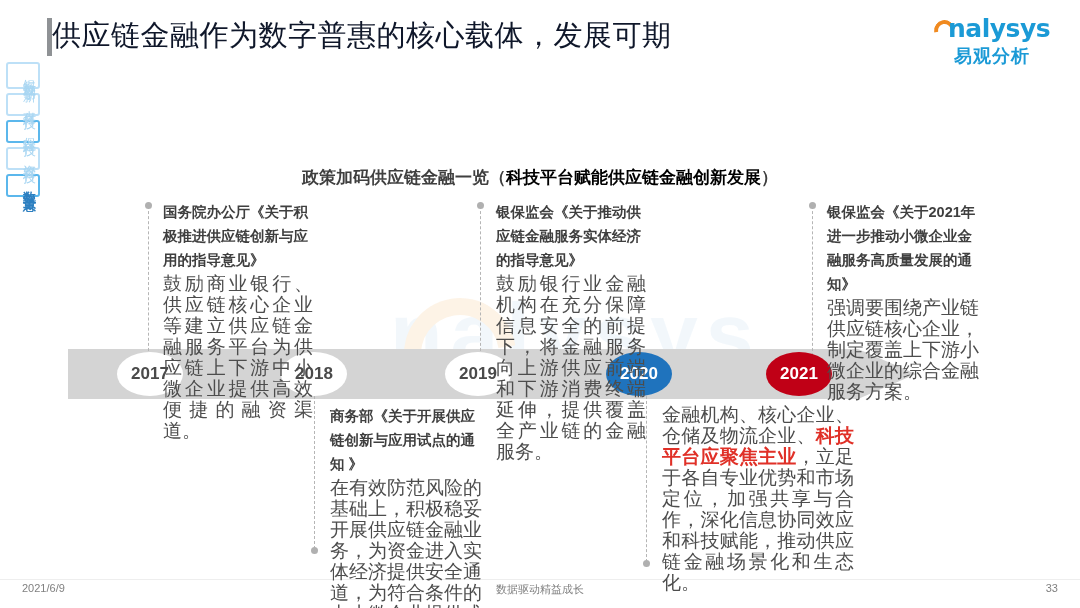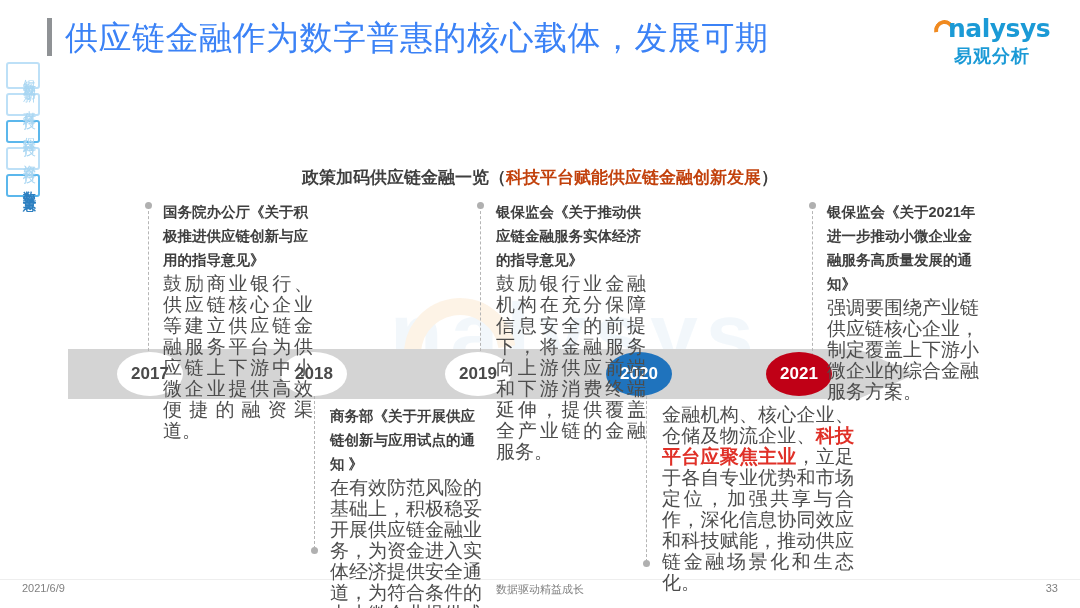--- a/index.html
+++ b/index.html
@@ -47,23 +47,23 @@
   
   .title-bar {
     position: absolute;
     left: 47px; top: 18px;
     width: 5px; height: 38px;
     background: #8f9295;
     z-index: 3;
   }
   .page-title {
     position: absolute;
-    left: 65px; top: 16px;
-    font-size: 33px;
-    color: #3b82f6;
+    left: 52px; top: 16px;
+    font-size: 29px;
+    color: #0f172a;
     letter-spacing: 0.5px;
     white-space: nowrap;
     z-index: 3;
   }
 
   
   .logo {
     position: absolute;
     right: 28px; top: 14px;
     width: 120px; height: 54px;
@@ -151,21 +151,21 @@
   
   .chart-title {
     position: absolute;
     left: 0; right: 0; top: 166px;
     text-align: center;
     font-size: 17px;
     font-weight: bold;
     color: #3f3f3f;
     z-index: 3;
   }
-  .chart-title .red { color: #c2410c; }
+  .chart-title .red { color: #000000; }
 
   
   .timeline-band {
     position: absolute;
     left: 68px; top: 349px;
     width: 848px; height: 50px;
     z-index: 1;
   }
   .band-body {
     position: absolute;

